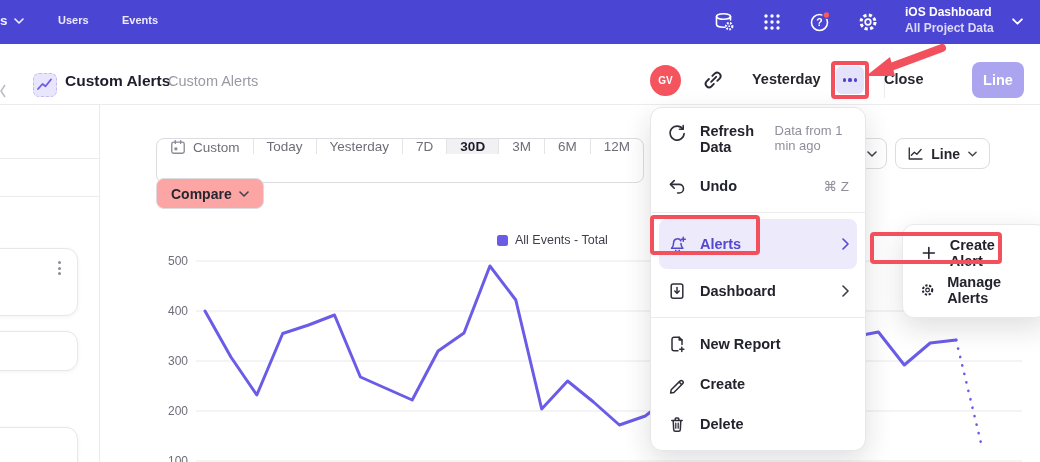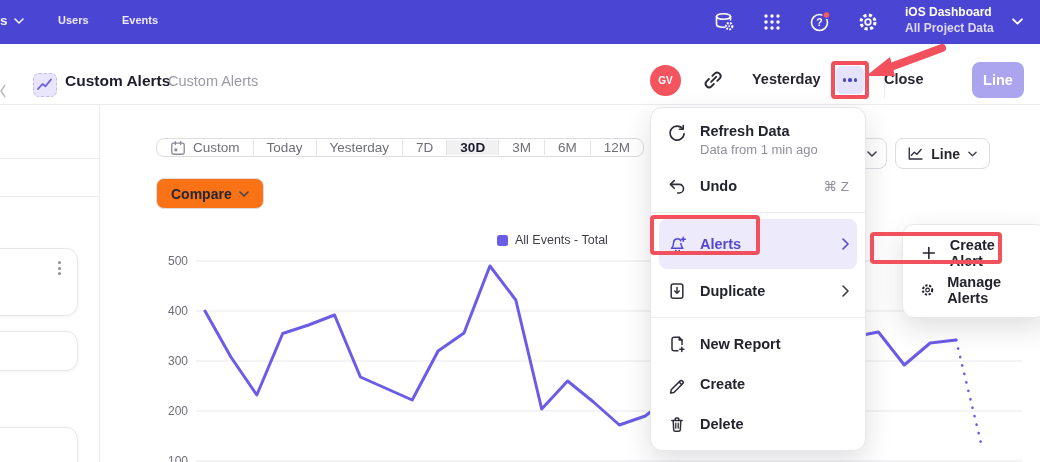--- a/index.html
+++ b/index.html
@@ -41,42 +41,42 @@
   .save-btn { position:absolute; left:972px; top:18px; width:52px; height:36px; background:#ABA5F0; color:#fff; border:none; border-radius:8px; font-size:14.5px; font-weight:600; font-family:inherit; cursor:pointer; }
 
   
   .vline { position:absolute; left:99px; top:105px; width:1px; height:357px; background:#EBEBEE; }
   .hline { position:absolute; left:0; width:99px; height:1px; background:#EBEBEE; }
   .scard { position:absolute; left:-22px; width:100px; background:#fff; border:1px solid #E7E7EA; border-radius:12px; box-shadow:0 1px 4px rgba(25,25,40,.05); }
   .kebab { position:absolute; right:16px; top:12px; display:flex; flex-direction:column; gap:2.5px; cursor:pointer; }
   .kebab i { width:3px; height:3px; border-radius:50%; background:#8D8D99; }
 
   
-  .range-group { position:absolute; left:156px; top:138px; height:19px; display:flex; align-items:center; background:#fff; border:1px solid #DCDCE1; border-radius:8px; overflow:hidden; z-index:2; }
+  .range-group { position:absolute; left:156px; top:138px; height:45px; display:flex; align-items:flex-start; background:#fff; border:1px solid #DCDCE1; border-radius:8px; overflow:hidden; z-index:2; }
   .seg { display:flex; align-items:center; gap:7px; padding:0 13px; font-size:13.5px; color:#6E6E78; border-left:1px solid #E4E4E8; cursor:pointer; white-space:nowrap; }
   .seg:first-child { border-left:none; }
   .seg.active { background:#F1F1F4; color:#1C1C28; font-weight:700; }
-  .compare-btn { position:absolute; left:156px; top:178px; height:31px; display:flex; align-items:center; gap:7px; padding:0 14px; background:#f97316; border:1px solid #DCDCE1; border-radius:8px; font-size:14px; font-weight:600; color:#26262E; cursor:pointer; z-index:2; }
+  .compare-btn { position:absolute; left:156px; top:178px; height:31px; display:flex; align-items:center; gap:7px; padding:0 14px; background:#fca5a5; border:1px solid #DCDCE1; border-radius:8px; font-size:14px; font-weight:600; color:#26262E; cursor:pointer; z-index:2; }
   .partial-dd { position:absolute; left:845px; top:138px; width:42px; height:31px; background:#fff; border:1px solid #DCDCE1; border-radius:8px; z-index:1; cursor:pointer; }
   .partial-dd .chev { position:absolute; right:9px; top:12px; color:#44444e; }
   .line-btn { position:absolute; left:895px; top:138px; width:95px; height:31px; display:flex; align-items:center; gap:8px; padding:0 12px; background:#fff; border:1px solid #DCDCE1; border-radius:8px; font-size:14px; font-weight:600; color:#26262E; cursor:pointer; z-index:2; }
 
   
   .legend { position:absolute; left:497px; top:233px; display:flex; align-items:center; gap:7px; z-index:2; }
   .legend .sw { width:11px; height:11px; border-radius:2.5px; background:#6B5CE8; }
   .legend .lb { font-size:12.5px; color:#3F3F4A; }
   #trend-svg { position:absolute; left:0; top:0; z-index:1; pointer-events:none; }
 
   
   .menu { position:absolute; left:650px; top:107px; width:216px; background:#fff; border:1px solid #E7E7EA; border-radius:12px; box-shadow:0 10px 28px rgba(25,25,40,.14); z-index:10; padding:8px 0 6px; }
   .mi { display:flex; align-items:center; gap:13px; padding:0 16px; height:40px; cursor:pointer; color:#23232e; }
   .mi .ic { color:#2F2F3A; flex:0 0 auto; }
   .mi .mlabel { font-size:14.5px; font-weight:600; }
   .mi.tall { height:50px; align-items:flex-start; padding-top:7px; }
-  .mi .mtxt { display:flex; flex-direction:column; gap:3px; }
+  .mi .mtxt { display:flex; flex-direction:row; gap:18px; }
   .msub { font-size:13px; color:#8F8F9B; }
   .msc { margin-left:auto; font-size:13.5px; color:#8F8F9B; }
   .mchev { margin-left:auto; color:#3C3C46; }
   .msep { height:1px; background:#ECECEF; margin:6px 0; }
   .mi.hilite { margin:2px 8px; padding:0 8px; height:50px; border-radius:8px; background:#EDEAFB; color:#5448CF; }
   .mi.hilite .ic, .mi.hilite .mchev { color:#5448CF; }
 
   
   .submenu { position:absolute; left:902px; top:224px; width:146px; background:#fff; border:1px solid #E9E9EC; border-radius:12px; box-shadow:0 10px 28px rgba(25,25,40,.14); z-index:12; padding:9px 0; }
   .smi { display:flex; align-items:center; gap:12px; padding:0 17px; height:37px; cursor:pointer; }
@@ -277,21 +277,21 @@
     <svg class="mchev" width="7" height="12" viewBox="0 0 7 12">
         <polyline points="1,1 6,6 1,11" fill="none" stroke="currentColor" stroke-width="1.6" stroke-linecap="round" stroke-linejoin="round"></polyline>
       </svg>
   </div>
   <div class="mi">
     <svg class="ic" width="20" height="20" viewBox="0 0 20 20">
       <rect x="4.2" y="3" width="11.6" height="14.2" rx="2" fill="none" stroke="currentColor" stroke-width="1.5"></rect>
       <path d="M10 6.6 v5.2" stroke="currentColor" stroke-width="1.5" stroke-linecap="round"></path>
       <polyline points="7.8,10 10,12.2 12.2,10" fill="none" stroke="currentColor" stroke-width="1.5" stroke-linecap="round" stroke-linejoin="round"></polyline>
     </svg>
-    <span class="mlabel">Duplicate</span>
+    <span class="mlabel">Dashboard</span>
     <svg class="mchev" width="7" height="12" viewBox="0 0 7 12">
         <polyline points="1,1 6,6 1,11" fill="none" stroke="currentColor" stroke-width="1.6" stroke-linecap="round" stroke-linejoin="round"></polyline>
       </svg>
   </div>
   <div class="msep"></div>
   <div class="mi">
     <svg class="ic" width="20" height="20" viewBox="0 0 20 20">
       <path d="M12.2 3.2 H7 a2 2 0 0 0-2 2 v9.6 a2 2 0 0 0 2 2 h4 M15 6 v4.6" fill="none" stroke="currentColor" stroke-width="1.5" stroke-linecap="round"></path>
       <path d="M12.2 3.2 L15 6 h-2.8z" fill="none" stroke="currentColor" stroke-width="1.5" stroke-linejoin="round"></path>
       <path d="M14.8 13.2 v4.2 M12.7 15.3 h4.2" stroke="currentColor" stroke-width="1.5" stroke-linecap="round"></path>

